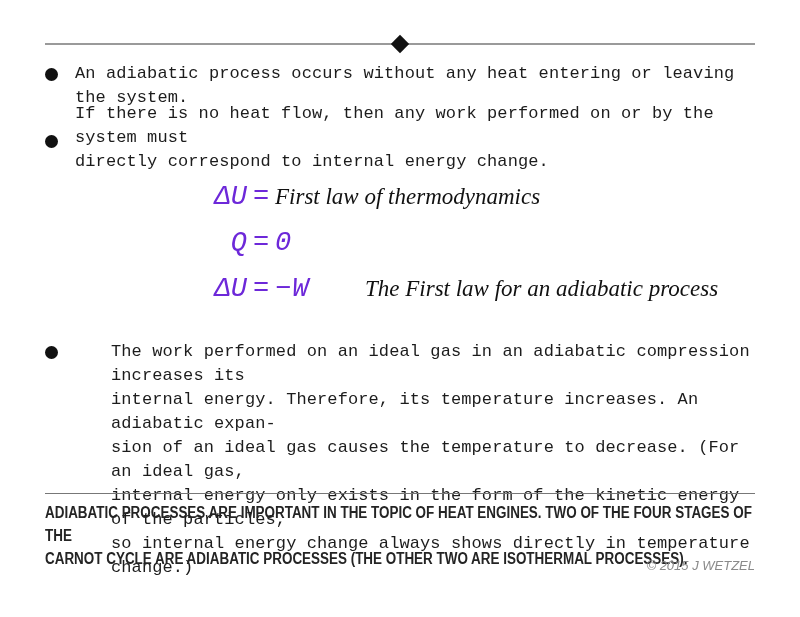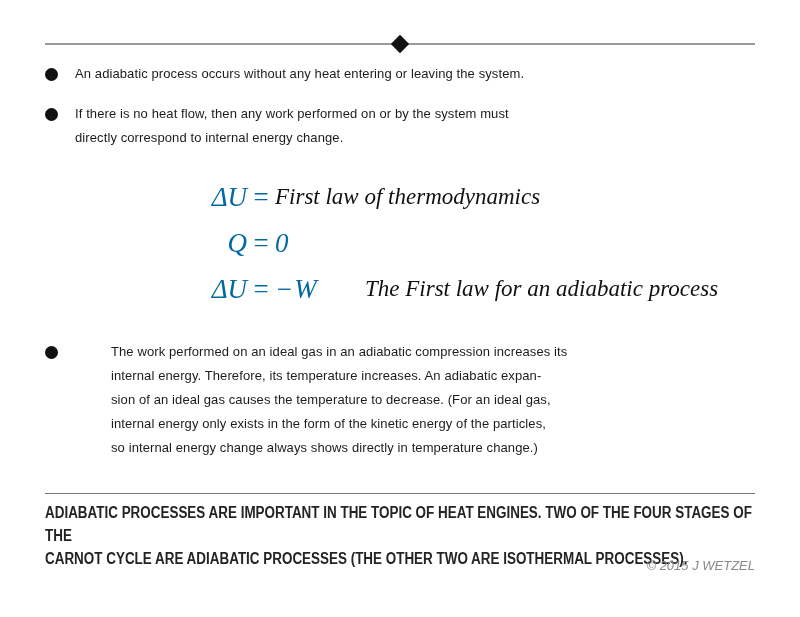--- a/index.html
+++ b/index.html
@@ -50,47 +50,48 @@
   .bullet-dot {
     flex: 0 0 13px;
     width: 13px;
     height: 13px;
     border-radius: 50%;
     background: #111111;
     margin-top: 6px;
     margin-right: 17px;
   }
   .bullet-text {
-    font-size: 13px;
+    font-size: 17px;
     line-height: 24px;
     letter-spacing: 0.1px;
     white-space: pre-line;
     color: #1c1c1c;
+    font-family: Liberation Mono, monospace;
   }
   .bullet-1 { top: 62px; }
-  .bullet-2 { top: 102px; }
+  .bullet-2 { top: 102px; align-items: center; }
   .bullet-3 { top: 340px; gap: 36px; }
 
   
   .equations {
     position: absolute;
     left: 187px;
     top: 174px;
     width: 560px;
   }
   .eq-row {
     display: grid;
     grid-template-columns: 60px 28px 90px auto;
     align-items: center;
     height: 46px;
   }
   .eq-lhs, .eq-rel, .eq-rhs {
-    font-family: Liberation Serif, serif;
+    font-family: Liberation Mono, monospace;
     font-size: 27px;
-    color: #0369a1;
+    color: #6d28d9;
   }
   .eq-lhs { text-align: right; font-style: italic; }
   .eq-rel { text-align: center; }
   .eq-rhs { text-align: left; font-style: italic; letter-spacing: 1px; }
   .eq-label {
     font-family: "Liberation Serif", serif;
     font-style: italic;
     font-size: 23px;
     color: #111111;
     white-space: nowrap;

